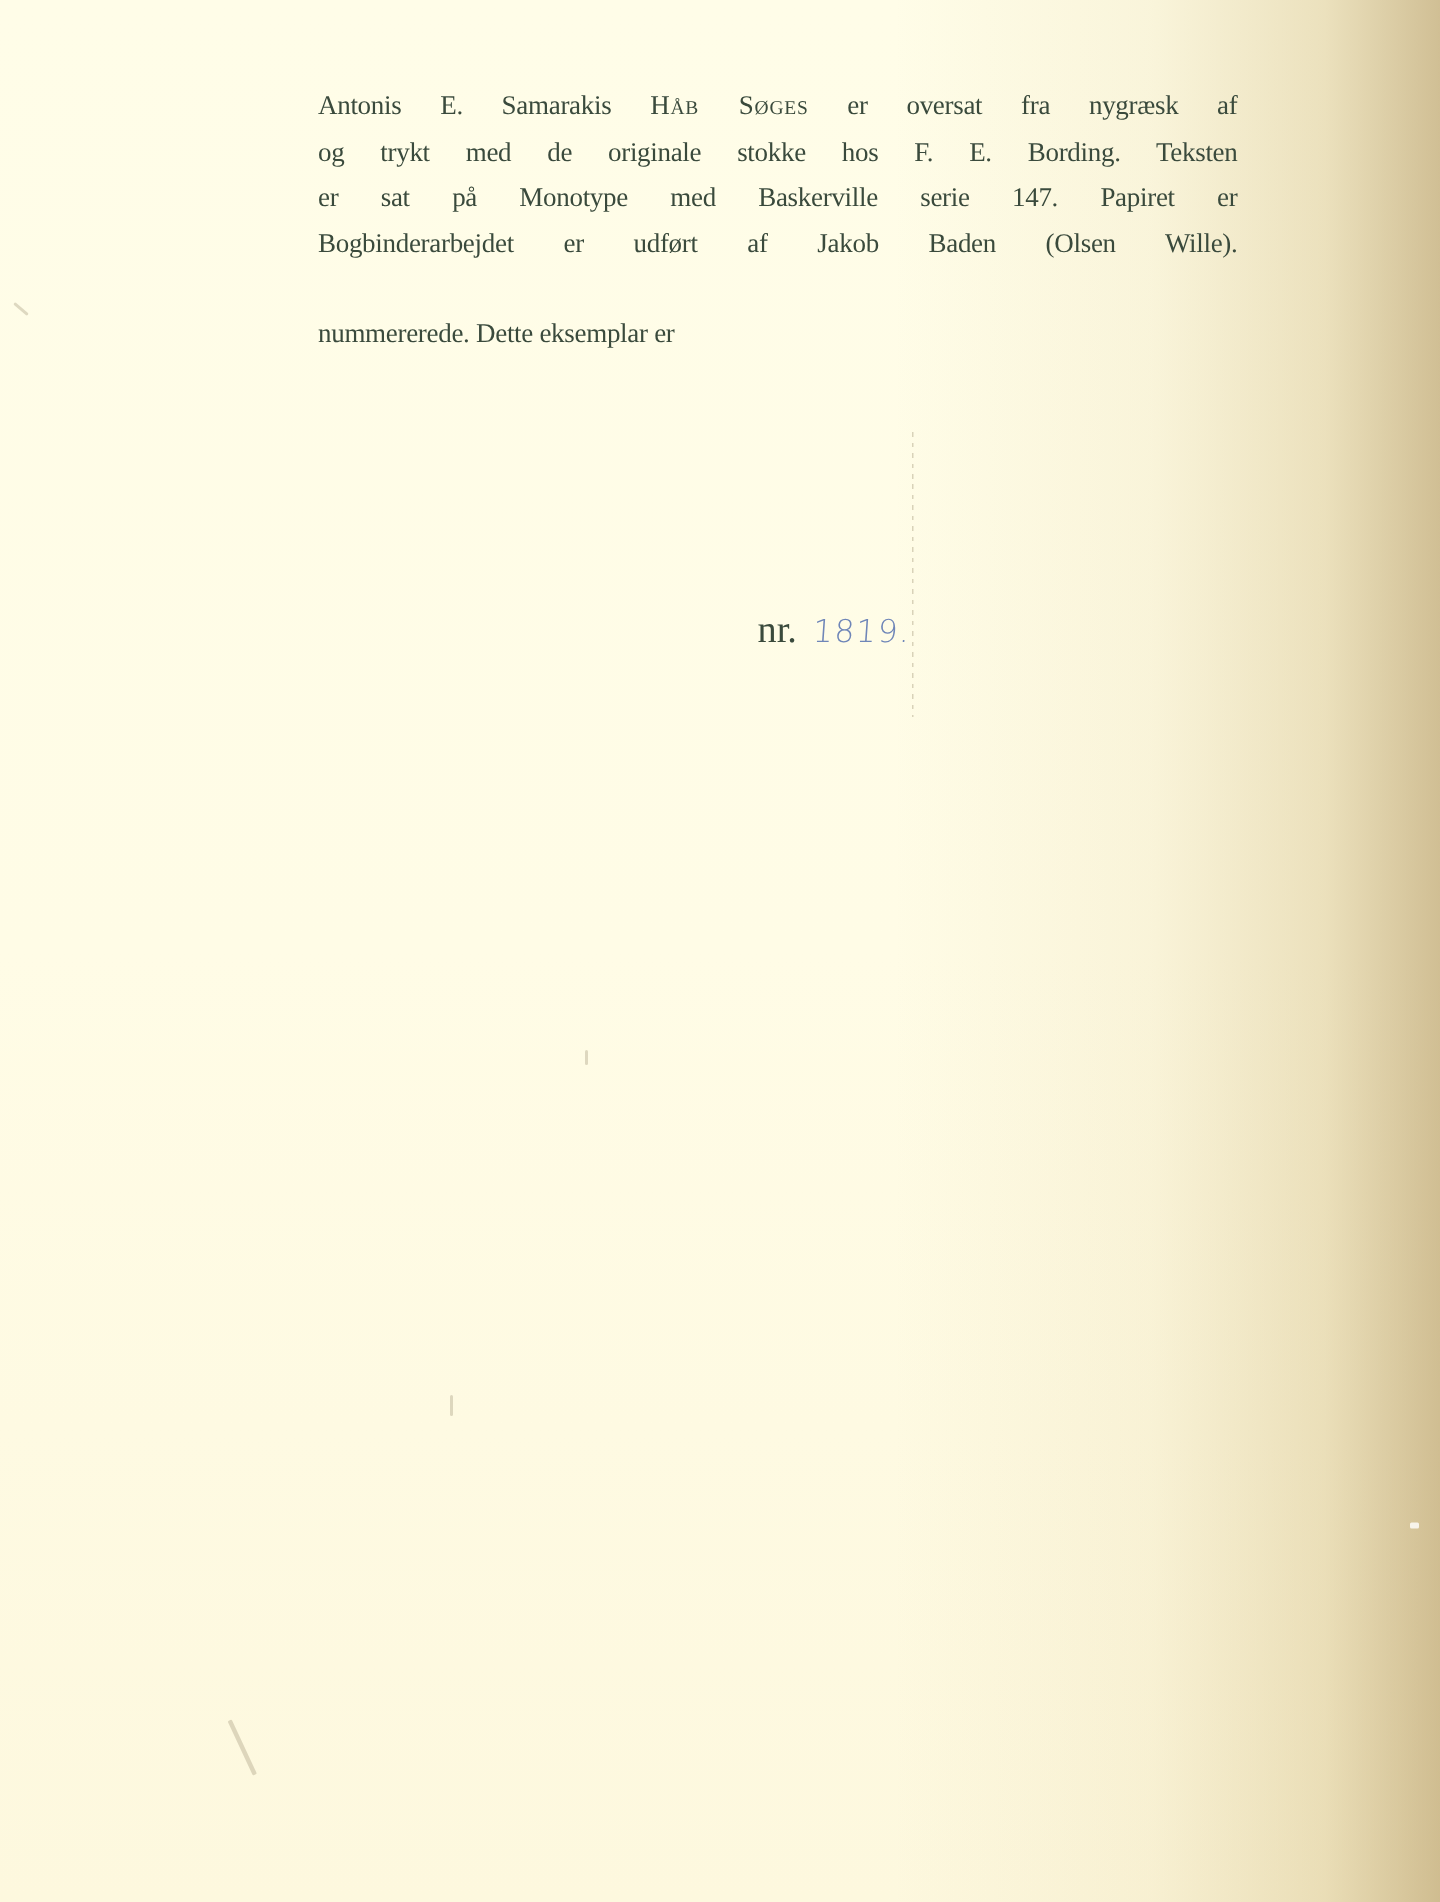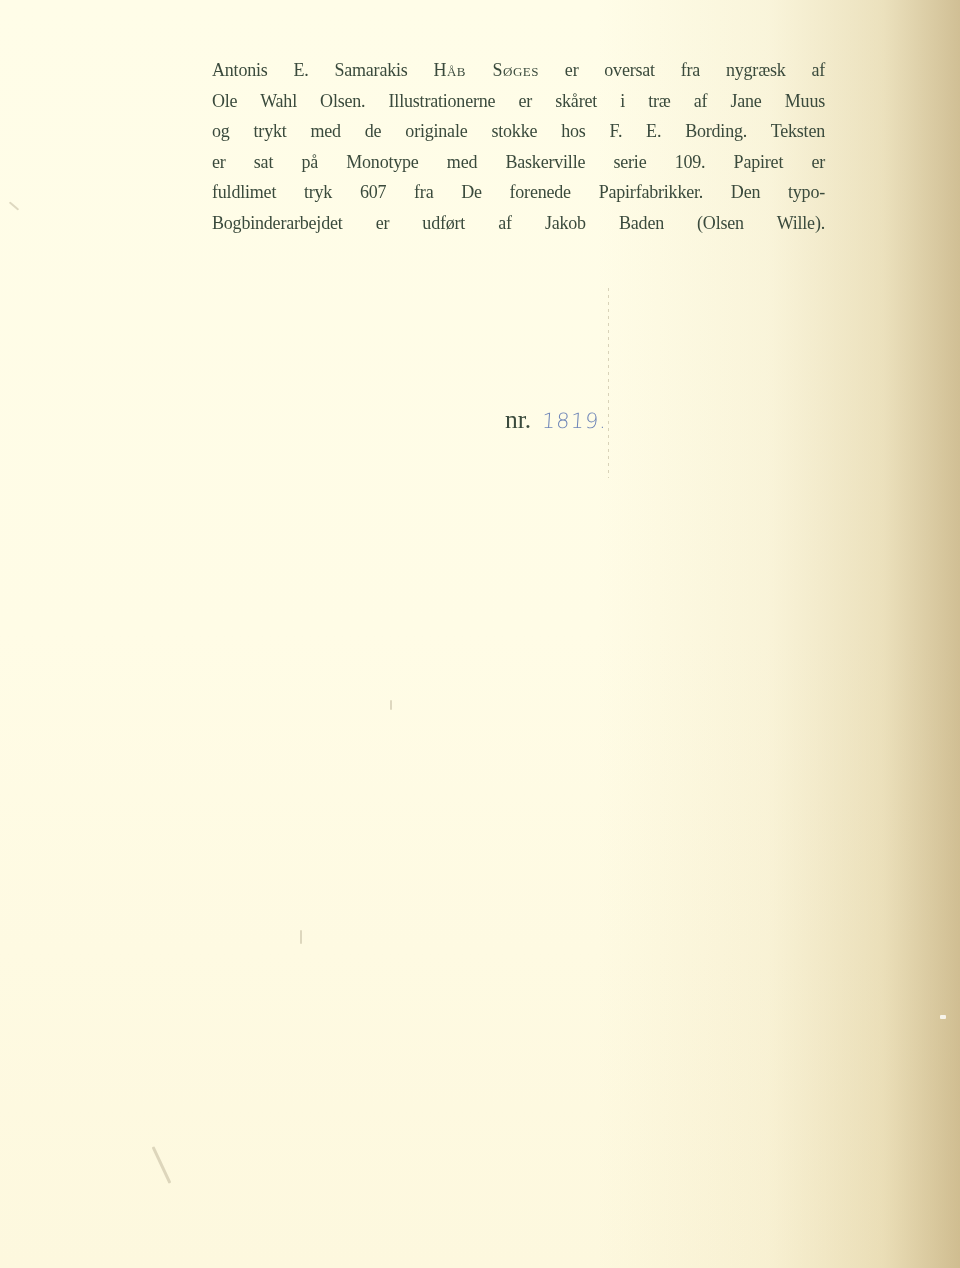--- a/index.html
+++ b/index.html
@@ -95,28 +95,27 @@
   <div class="fold-line"></div>
   <div class="speck" style="left:8px;top:205px;width:12px;height:2px;transform:rotate(40deg);"></div>
   <div class="speck" style="left:300px;top:930px;width:2px;height:14px;"></div>
   <div class="speck" style="left:160px;top:1145px;width:3px;height:40px;transform:rotate(-25deg);"></div>
   <div class="speck" style="left:390px;top:700px;width:2px;height:10px;"></div>
   <div class="speck" style="left:940px;top:1015px;width:6px;height:4px;background:rgba(255,255,255,0.8);"></div>
 
   <div class="text-block">
     <p class="para">
       <span class="line"><span>Antonis E. Samarakis </span><span class="sc">Håb Søges</span><span> er oversat fra nygræsk af</span></span>
-      <span class="line">Ole Wahl Olsen. Illustrationerne er skåret i træ af Jane Muus</span>
       <span class="line">og trykt med de originale stokke hos F. E. Bording. Teksten</span>
-      <span class="line">er sat på Monotype med Baskerville serie 109. Papiret er</span>
-      <span class="line">fuldlimet tryk 607 fra De forenede Papirfabrikker. Den typo-</span>
+      <span class="line">er sat på Monotype med Baskerville serie 147. Papiret er</span>
       <span class="line">Bogbinderarbejdet er udført af Jakob Baden (Olsen Wille).</span>
     </p>
     <div class="gap"></div>
     <p class="para">
+      <span class="line last">nummererede. Dette eksemplar er</span>
     </p>
   </div>
 
   <div class="number-line">
     <span>nr.</span>
     <span class="handwritten">1819.</span>
   </div>
 
 </div>
 

